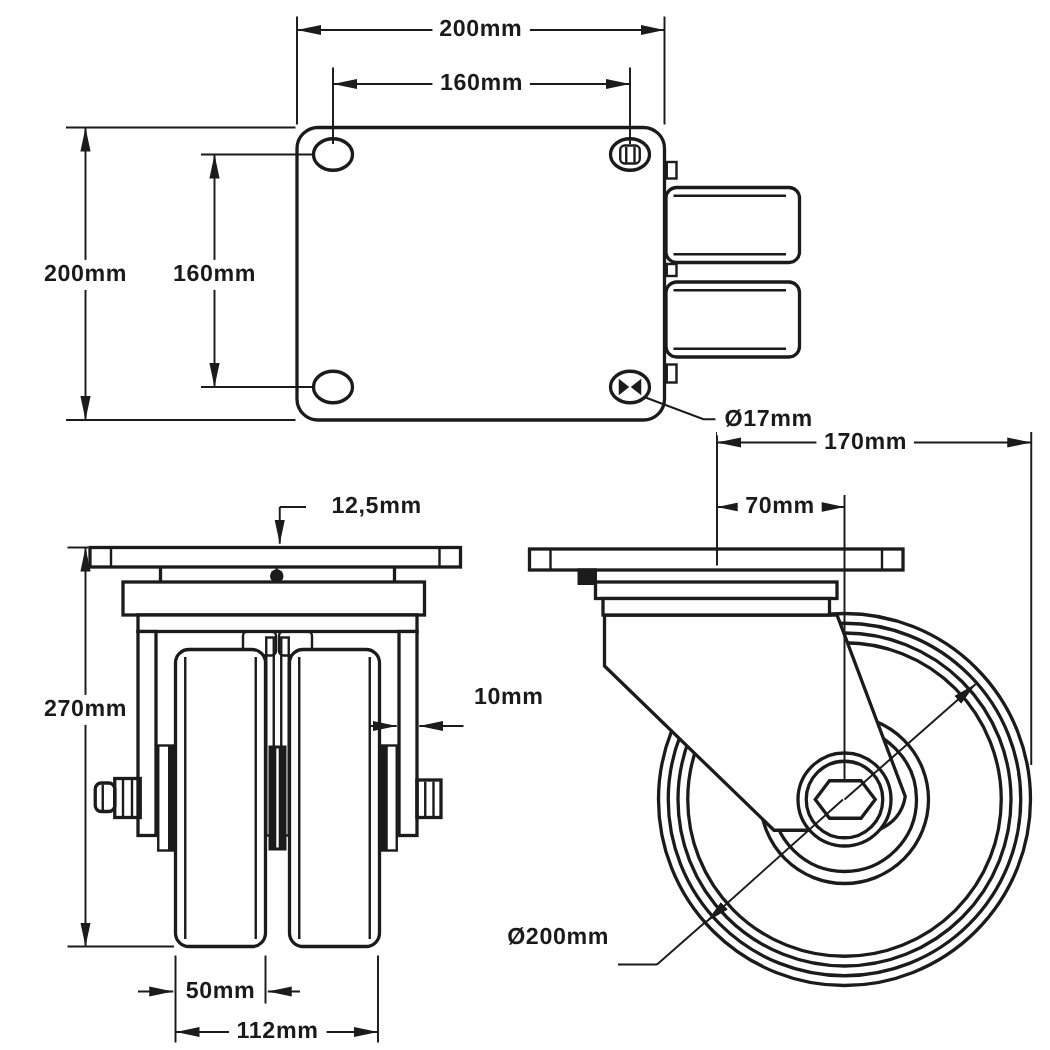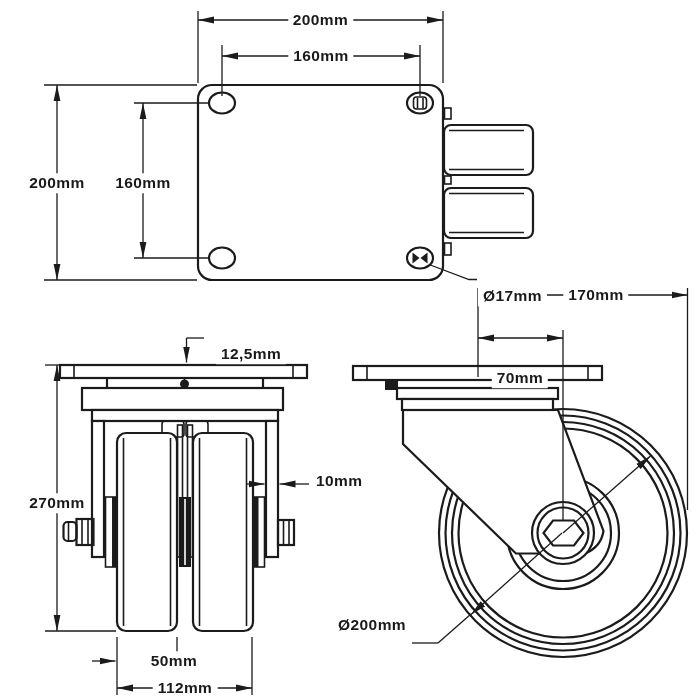--- a/index.html
+++ b/index.html
@@ -2,21 +2,21 @@
 <html><head>
 <meta charset="utf-8">
 <style>
   html,body{margin:0;padding:0;background:#fff;}
   .canvas{position:relative;width:700px;height:700px;background:#fff;overflow:hidden;
           font-family:"Liberation Sans",sans-serif;padding-left:44px;}
   .canvas svg{position:absolute;left:0;top:0;}
   .lbl{position:absolute;font-size:15.5px;line-height:1;font-weight:bold;color:#1a1a1a;
        background:#fff;padding:2px 5px;white-space:nowrap;letter-spacing:.4px;
        transform:translate(-50%,-50%);}
-  .lbl.anchor-left{transform:translate(0,-50%);margin-top:16px;}
+  .lbl.anchor-left{transform:translate(0,-50%);}
   .lbl.anchor-right{transform:translate(-100%,-50%);}
   
   .obj{stroke:#1b1b1b;stroke-width:2.2;fill:#fff;}
   .objn{stroke:#1b1b1b;stroke-width:2.2;fill:none;}
   .objthin{stroke:#1b1b1b;stroke-width:1.6;fill:none;}
   .dim{stroke:#1b1b1b;stroke-width:1.3;fill:none;}
   .solid{fill:#1b1b1b;stroke:none;}
 </style>
 </head>
 <body>
@@ -184,23 +184,23 @@
     </g>
   </g>
 </svg>
 
 <div class="lbl" style="left:320.5px;top:20px;">200mm</div>
 <div class="lbl" style="left:321px;top:56px;">160mm</div>
 <div class="lbl" style="left:57px;top:183px;">200mm</div>
 <div class="lbl" style="left:143px;top:183px;">160mm</div>
 <div class="lbl anchor-left" style="left:478px;top:280px;">Ø17mm</div>
 
-<div class="lbl" style="left:596px;top:295px;">170mm</div>
-<div class="lbl" style="left:520px;top:338px;margin-top:40px;">70mm</div>
+<div class="lbl" style="left:577px;top:295px;">170mm</div>
+<div class="lbl" style="left:520px;top:338px;">70mm</div>
 <div class="lbl anchor-right" style="left:411px;top:625px;">Ø200mm</div>
 
 <div class="lbl anchor-left" style="left:216px;top:338px;">12,5mm</div>
-<div class="lbl" style="left:57px;top:503px;">270mm</div>
+<div class="lbl" style="left:57px;top:473px;">270mm</div>
 <div class="lbl anchor-left" style="left:311px;top:465px;">10mm</div>
-<div class="lbl" style="left:147px;top:661px;margin-left:27px;">50mm</div>
+<div class="lbl" style="left:147px;top:661px;">50mm</div>
 <div class="lbl" style="left:185px;top:688px;">112mm</div>
 
 </div>
 
 </body></html>

